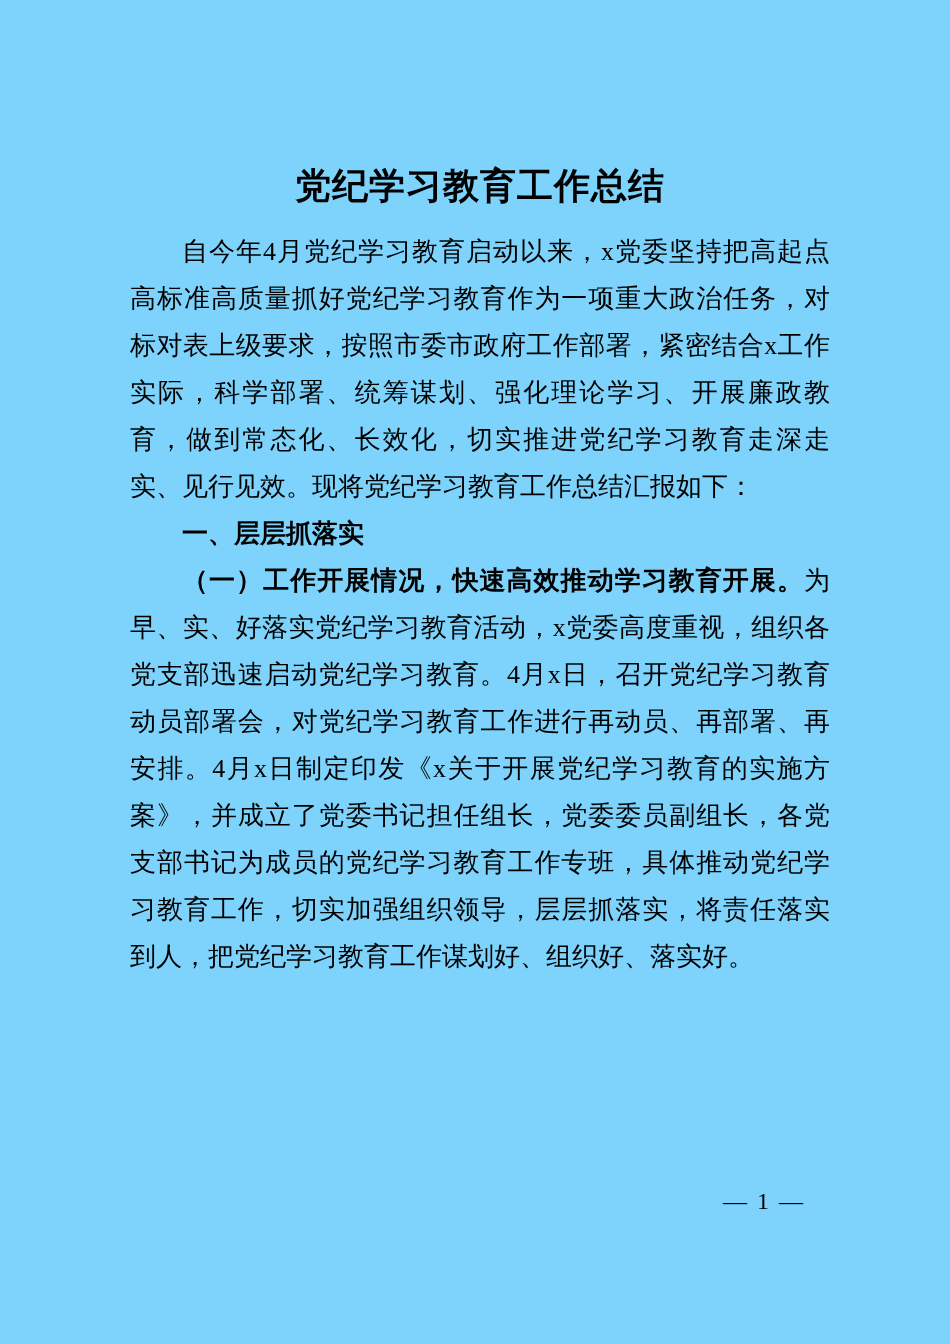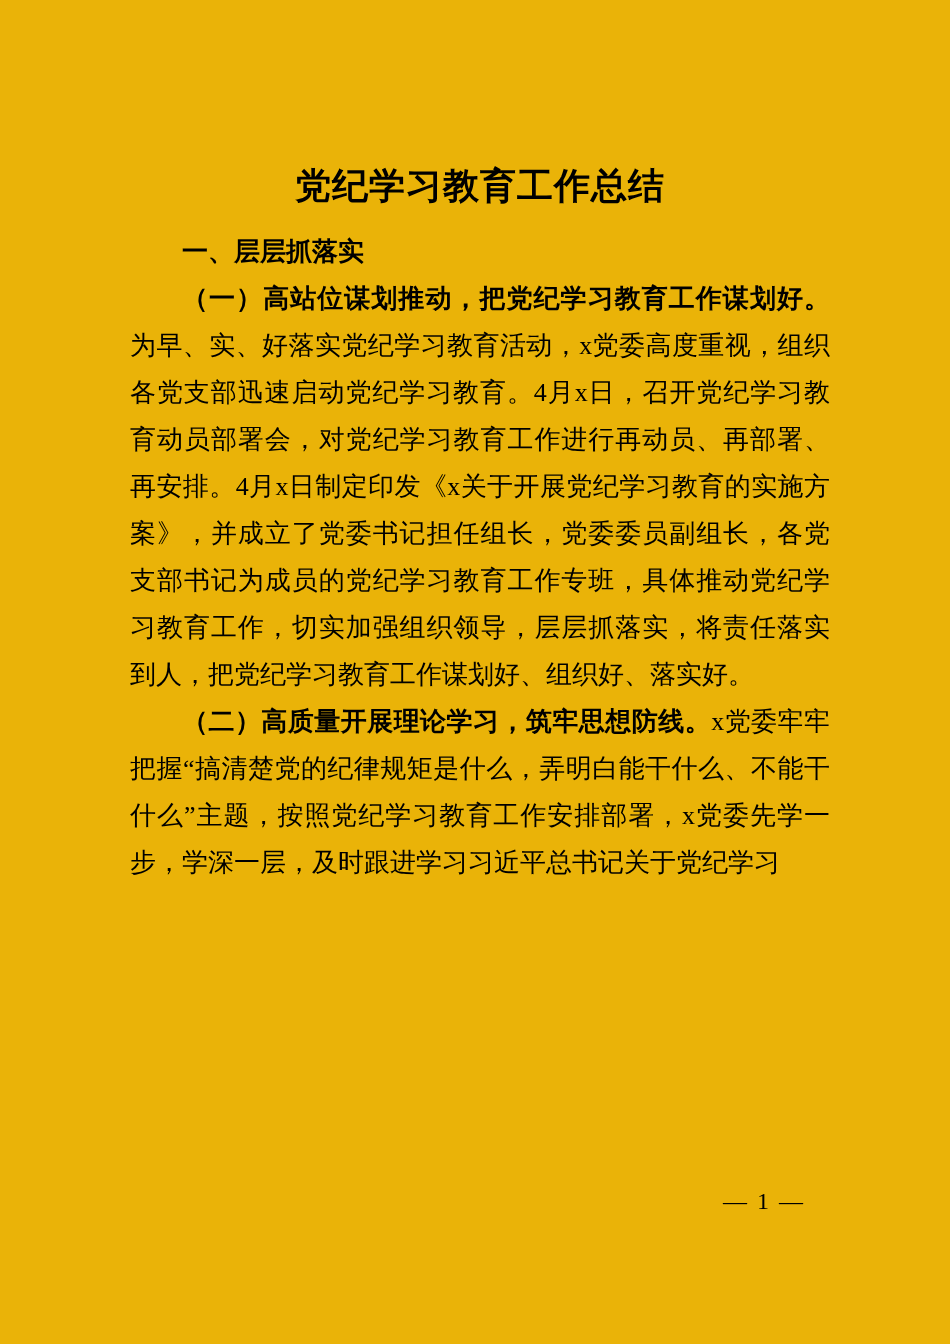--- a/index.html
+++ b/index.html
@@ -6,21 +6,21 @@
       margin: 0;
       padding: 0;
     }
     body {
       background: #ffffff;
     }
     .page {
       position: relative;
       width: 950px;
       height: 1344px;
-      background: #eab308;
+      background: #7dd3fc;
       overflow: hidden;
       color: #000000;
     }
     .content {
       position: absolute;
       left: 130px;
       top: 158px;
       width: 700px;
     }
     .doc-title {
@@ -63,23 +63,23 @@
     }
   </style>
 </head>
 <body>
 
 <div class="page">
   <div class="content">
 
     <h1 class="doc-title">党纪学习教育工作总结</h1>
 
+    <p class="para">自今年4月党纪学习教育启动以来，x党委坚持把高起点高标准高质量抓好党纪学习教育作为一项重大政治任务，对标对表上级要求，按照市委市政府工作部署，紧密结合x工作实际，科学部署、统筹谋划、强化理论学习、开展廉政教育，做到常态化、长效化，切实推进党纪学习教育走深走实、见行见效。现将党纪学习教育工作总结汇报如下：</p>
 
     <p class="section-heading">一、层层抓落实</p>
 
-    <p class="para"><span class="lead">（一）高站位谋划推动，把党纪学习教育工作谋划好。</span><span>为早、实、好落实党纪学习教育活动，x党委高度重视，组织各党支部迅速启动党纪学习教育。4月x日，召开党纪学习教育动员部署会，对党纪学习教育工作进行再动员、再部署、再安排。4月x日制定印发《x关于开展党纪学习教育的实施方案》，并成立了党委书记担任组长，党委委员副组长，各党支部书记为成员的党纪学习教育工作专班，具体推动党纪学习教育工作，切实加强组织领导，层层抓落实，将责任落实到人，把党纪学习教育工作谋划好、组织好、落实好。</span></p>
+    <p class="para"><span class="lead">（一）工作开展情况，快速高效推动学习教育开展。</span><span>为早、实、好落实党纪学习教育活动，x党委高度重视，组织各党支部迅速启动党纪学习教育。4月x日，召开党纪学习教育动员部署会，对党纪学习教育工作进行再动员、再部署、再安排。4月x日制定印发《x关于开展党纪学习教育的实施方案》，并成立了党委书记担任组长，党委委员副组长，各党支部书记为成员的党纪学习教育工作专班，具体推动党纪学习教育工作，切实加强组织领导，层层抓落实，将责任落实到人，把党纪学习教育工作谋划好、组织好、落实好。</span></p>
 
-    <p class="para"><span class="lead">（二）高质量开展理论学习，筑牢思想防线。</span><span>x党委牢牢把握“搞清楚党的纪律规矩是什么，弄明白能干什么、不能干什么”主题，按照党纪学习教育工作安排部署，x党委先学一步，学深一层，及时跟进学习习近平总书记关于党纪学习</span></p>
 
   </div>
 
   <div class="page-number">— 1 —</div>
 </div>
 
 </body></html>

